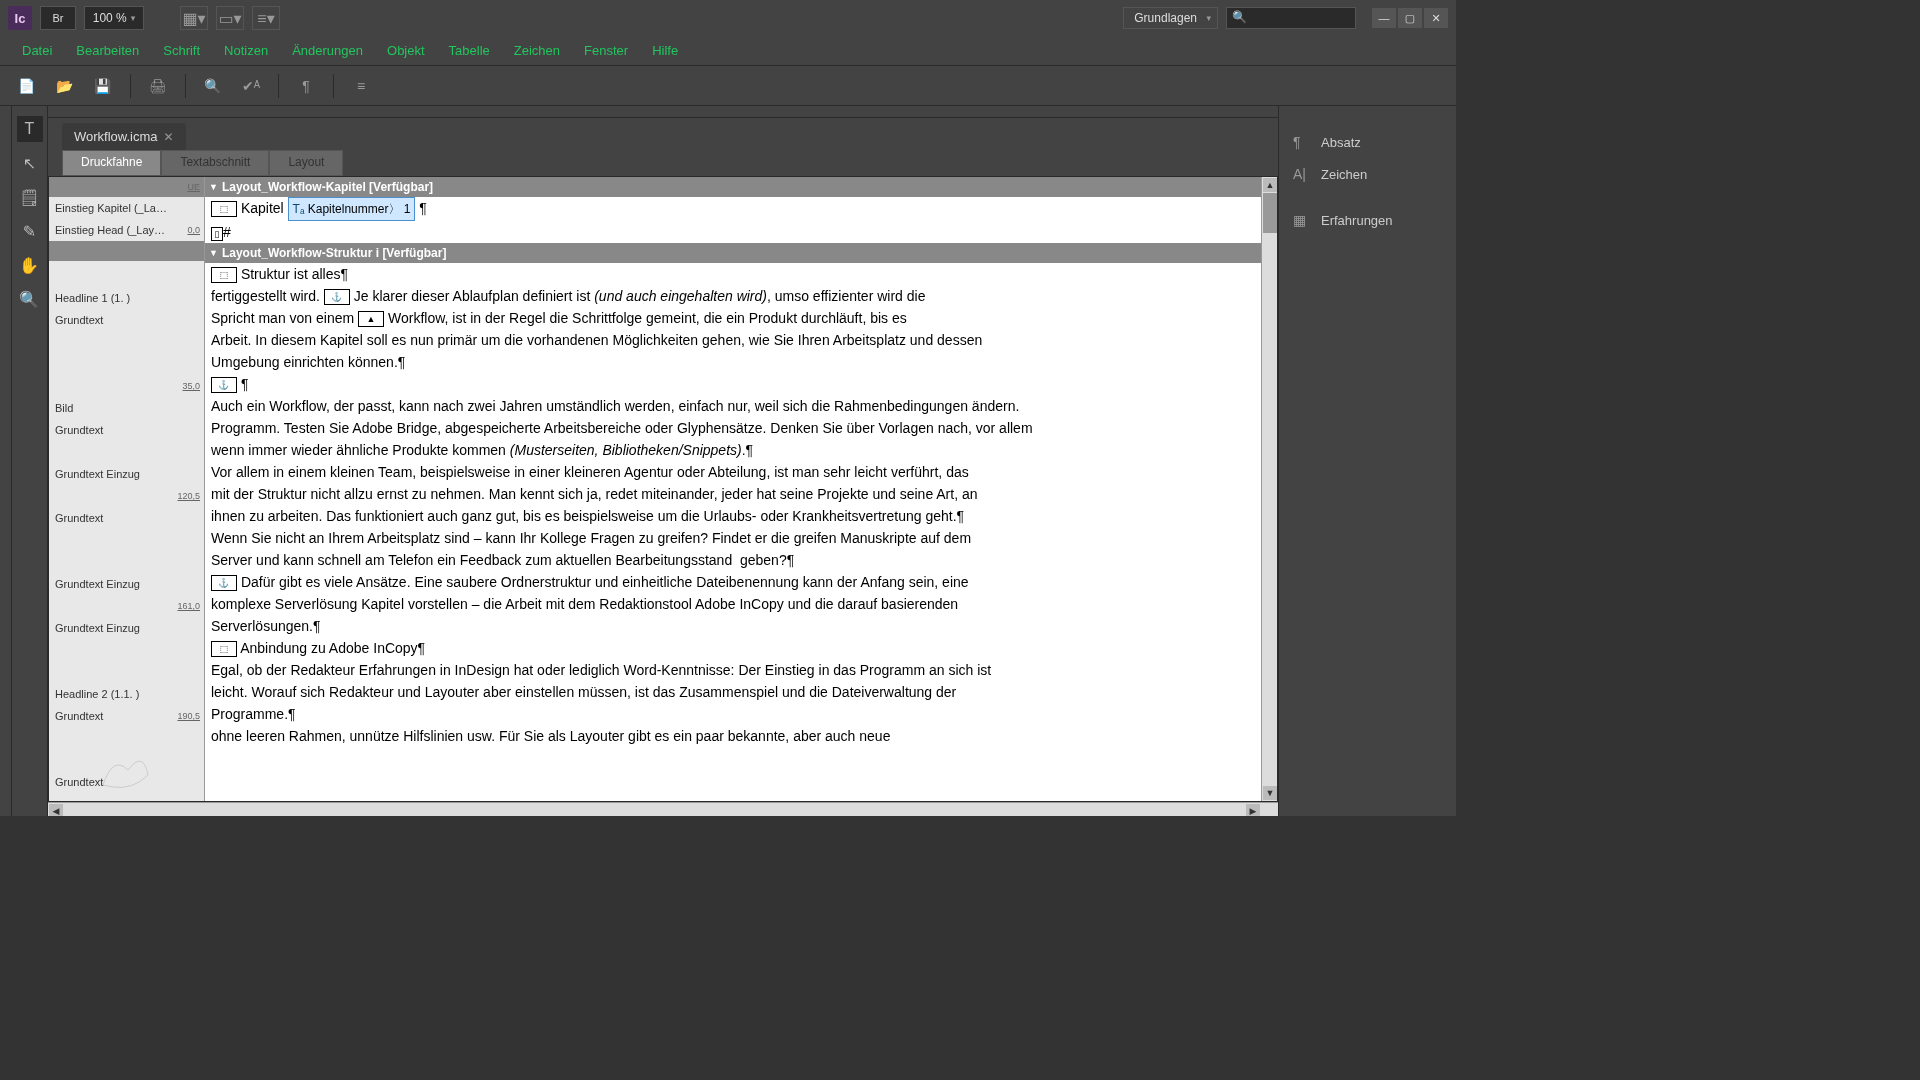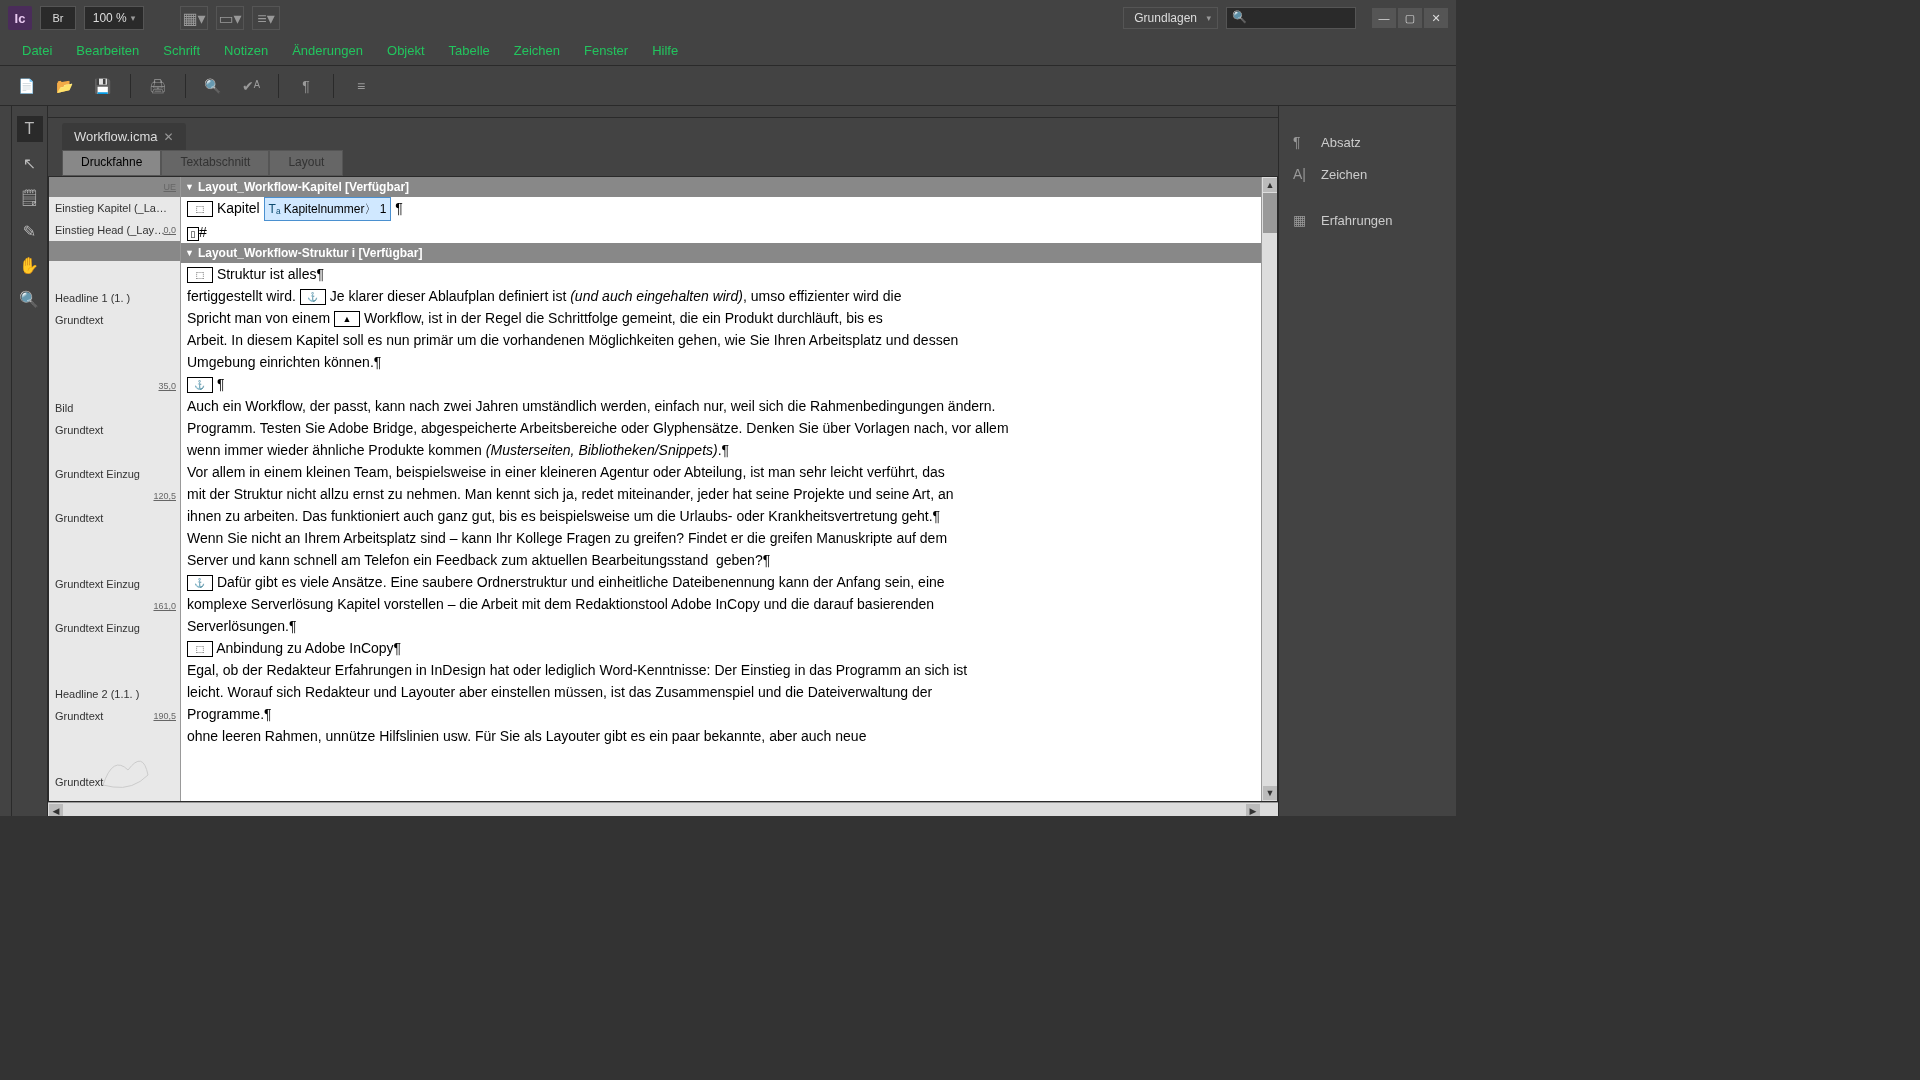--- a/index.html
+++ b/index.html
@@ -38,25 +38,25 @@
 .tp-btn.active { background: #2a2a2a; }
 
 
 .doc-area { flex: 1; background: #434343; display: flex; flex-direction: column; }
 .doc-header-strip { height: 12px; background: #434343; border-bottom: 1px solid #2a2a2a; }
 .doc-tabs { height: 32px; background: #434343; display: flex; align-items: flex-end; padding: 0 14px; }
 .doc-tab { background: #3a3a3a; color: #ddd; padding: 6px 12px; font-size: 13px; border-top-left-radius: 3px; border-top-right-radius: 3px; display: flex; align-items: center; gap: 6px; cursor: pointer; }
 .doc-tab .close { color: #999; font-size: 12px; }
 .view-tabs { height: 26px; background: #434343; display: flex; padding-left: 14px; }
 .view-tab { background: #666; color: #333; padding: 4px 18px; font-size: 12px; border: 1px solid #555; cursor: pointer; }
-.view-tab.active { background: #888; color: #000000; }
+.view-tab.active { background: #888; color: #ffffff; }
 
 
 .galley { flex: 1; display: flex; background: #fff; overflow: hidden; border: 1px solid #2a2a2a; margin: 0 0 0 0; position: relative; }
-.style-col { width: 132px; background: #e8e8e8; border-right: 1px solid #999; overflow: hidden; font-size: 11px; color: #333; }
+.style-col { width: 156px; background: #e8e8e8; border-right: 1px solid #999; overflow: hidden; font-size: 11px; color: #333; }
 .style-row { height: 22px; display: flex; align-items: center; padding: 0 6px; white-space: nowrap; overflow: hidden; position: relative; }
 .style-row .measure { position: absolute; right: 4px; font-size: 9px; color: #666; text-decoration: underline; }
 .text-col { flex: 1; overflow: hidden; font-family: 'Letter Gothic Std','Courier New',monospace; font-size: 14px; line-height: 22px; color: #000; position: relative; }
 .text-scroll { position: absolute; right: 0; top: 0; width: 16px; height: 100%; background: #ddd; border-left: 1px solid #999; }
 .text-scroll .thumb { width: 14px; height: 40px; background: #999; margin: 16px 1px 0; }
 .text-scroll .arrow { position: absolute; width: 14px; height: 14px; background: #bbb; left: 1px; font-size: 9px; display: flex; align-items: center; justify-content: center; color: #333; }
 .text-scroll .arrow.up { top: 1px; }
 .text-scroll .arrow.down { bottom: 1px; }
 .bottom-scroll { height: 16px; background: #ddd; border-top: 1px solid #999; display: flex; align-items: center; padding: 0 16px; position: relative; }
 .bottom-scroll .arrow { position: absolute; width: 14px; height: 14px; background: #bbb; font-size: 9px; display: flex; align-items: center; justify-content: center; color: #333; }

